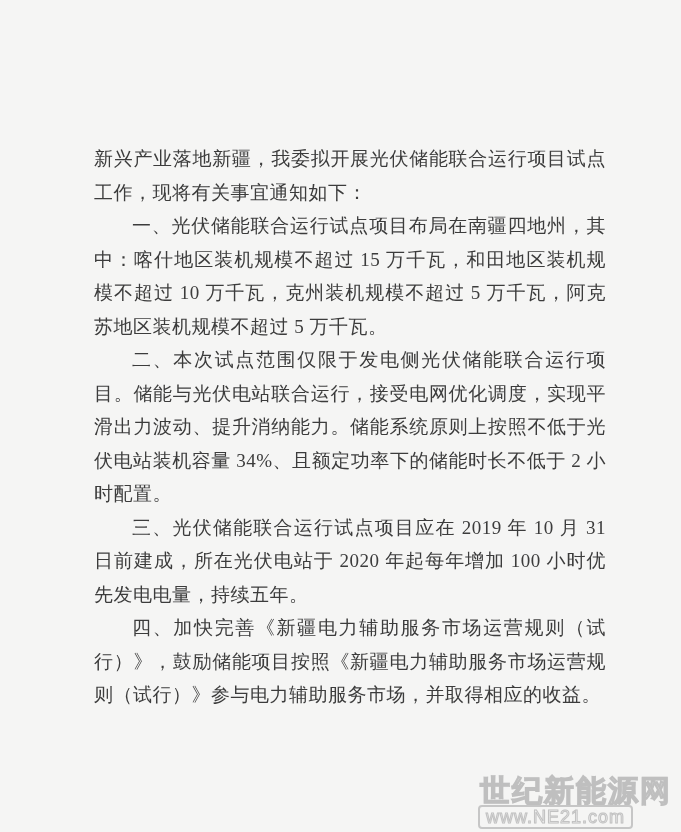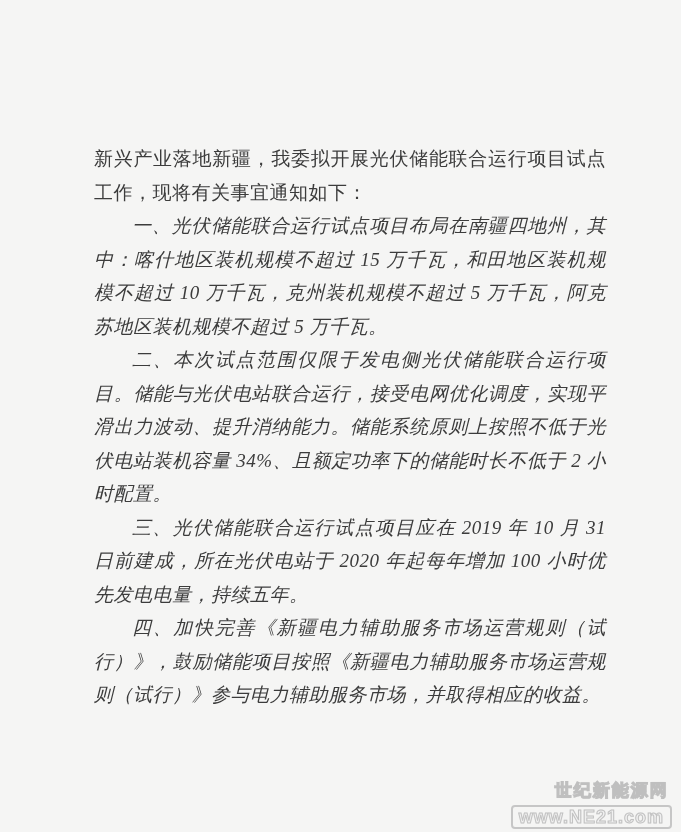--- a/index.html
+++ b/index.html
@@ -31,45 +31,44 @@
     color: #3c3c3c;
     text-align: justify;
     letter-spacing: 0.5px;
   }
   .content p {
     margin: 0;
     padding: 0;
   }
   .content p.indent {
     text-indent: 2em;
-    font-style: italic;
   }
   .watermark {
     position: absolute;
     right: 9px;
     bottom: 3px;
     text-align: center;
     user-select: none;
   }
   .wm-name {
     font-family: "Liberation Sans", "DejaVu Sans", sans-serif;
     font-weight: bold;
-    font-size: 17px;
+    font-size: 30px;
     line-height: 26px;
     letter-spacing: 2px;
     color: #ececec;
     -webkit-text-stroke: 1.2px #bfbfbf;
     text-shadow: 0 0 1px #c9c9c9;
     margin-left: 41px;
   }
   .wm-url {
     display: inline-block;
     margin-top: 1px;
     font-family: "Liberation Sans", "DejaVu Sans", sans-serif;
-    font-weight: bold;
+    font-weight: normal;
     font-size: 18px;
     line-height: 20px;
     letter-spacing: 1px;
     color: #f0f0f0;
     -webkit-text-stroke: 1px #c2c2c2;
     text-shadow: 0 0 1px #cccccc;
     border: 2px solid #c6c6c6;
     border-radius: 4px;
     padding: 0 6px;
     background: transparent;

